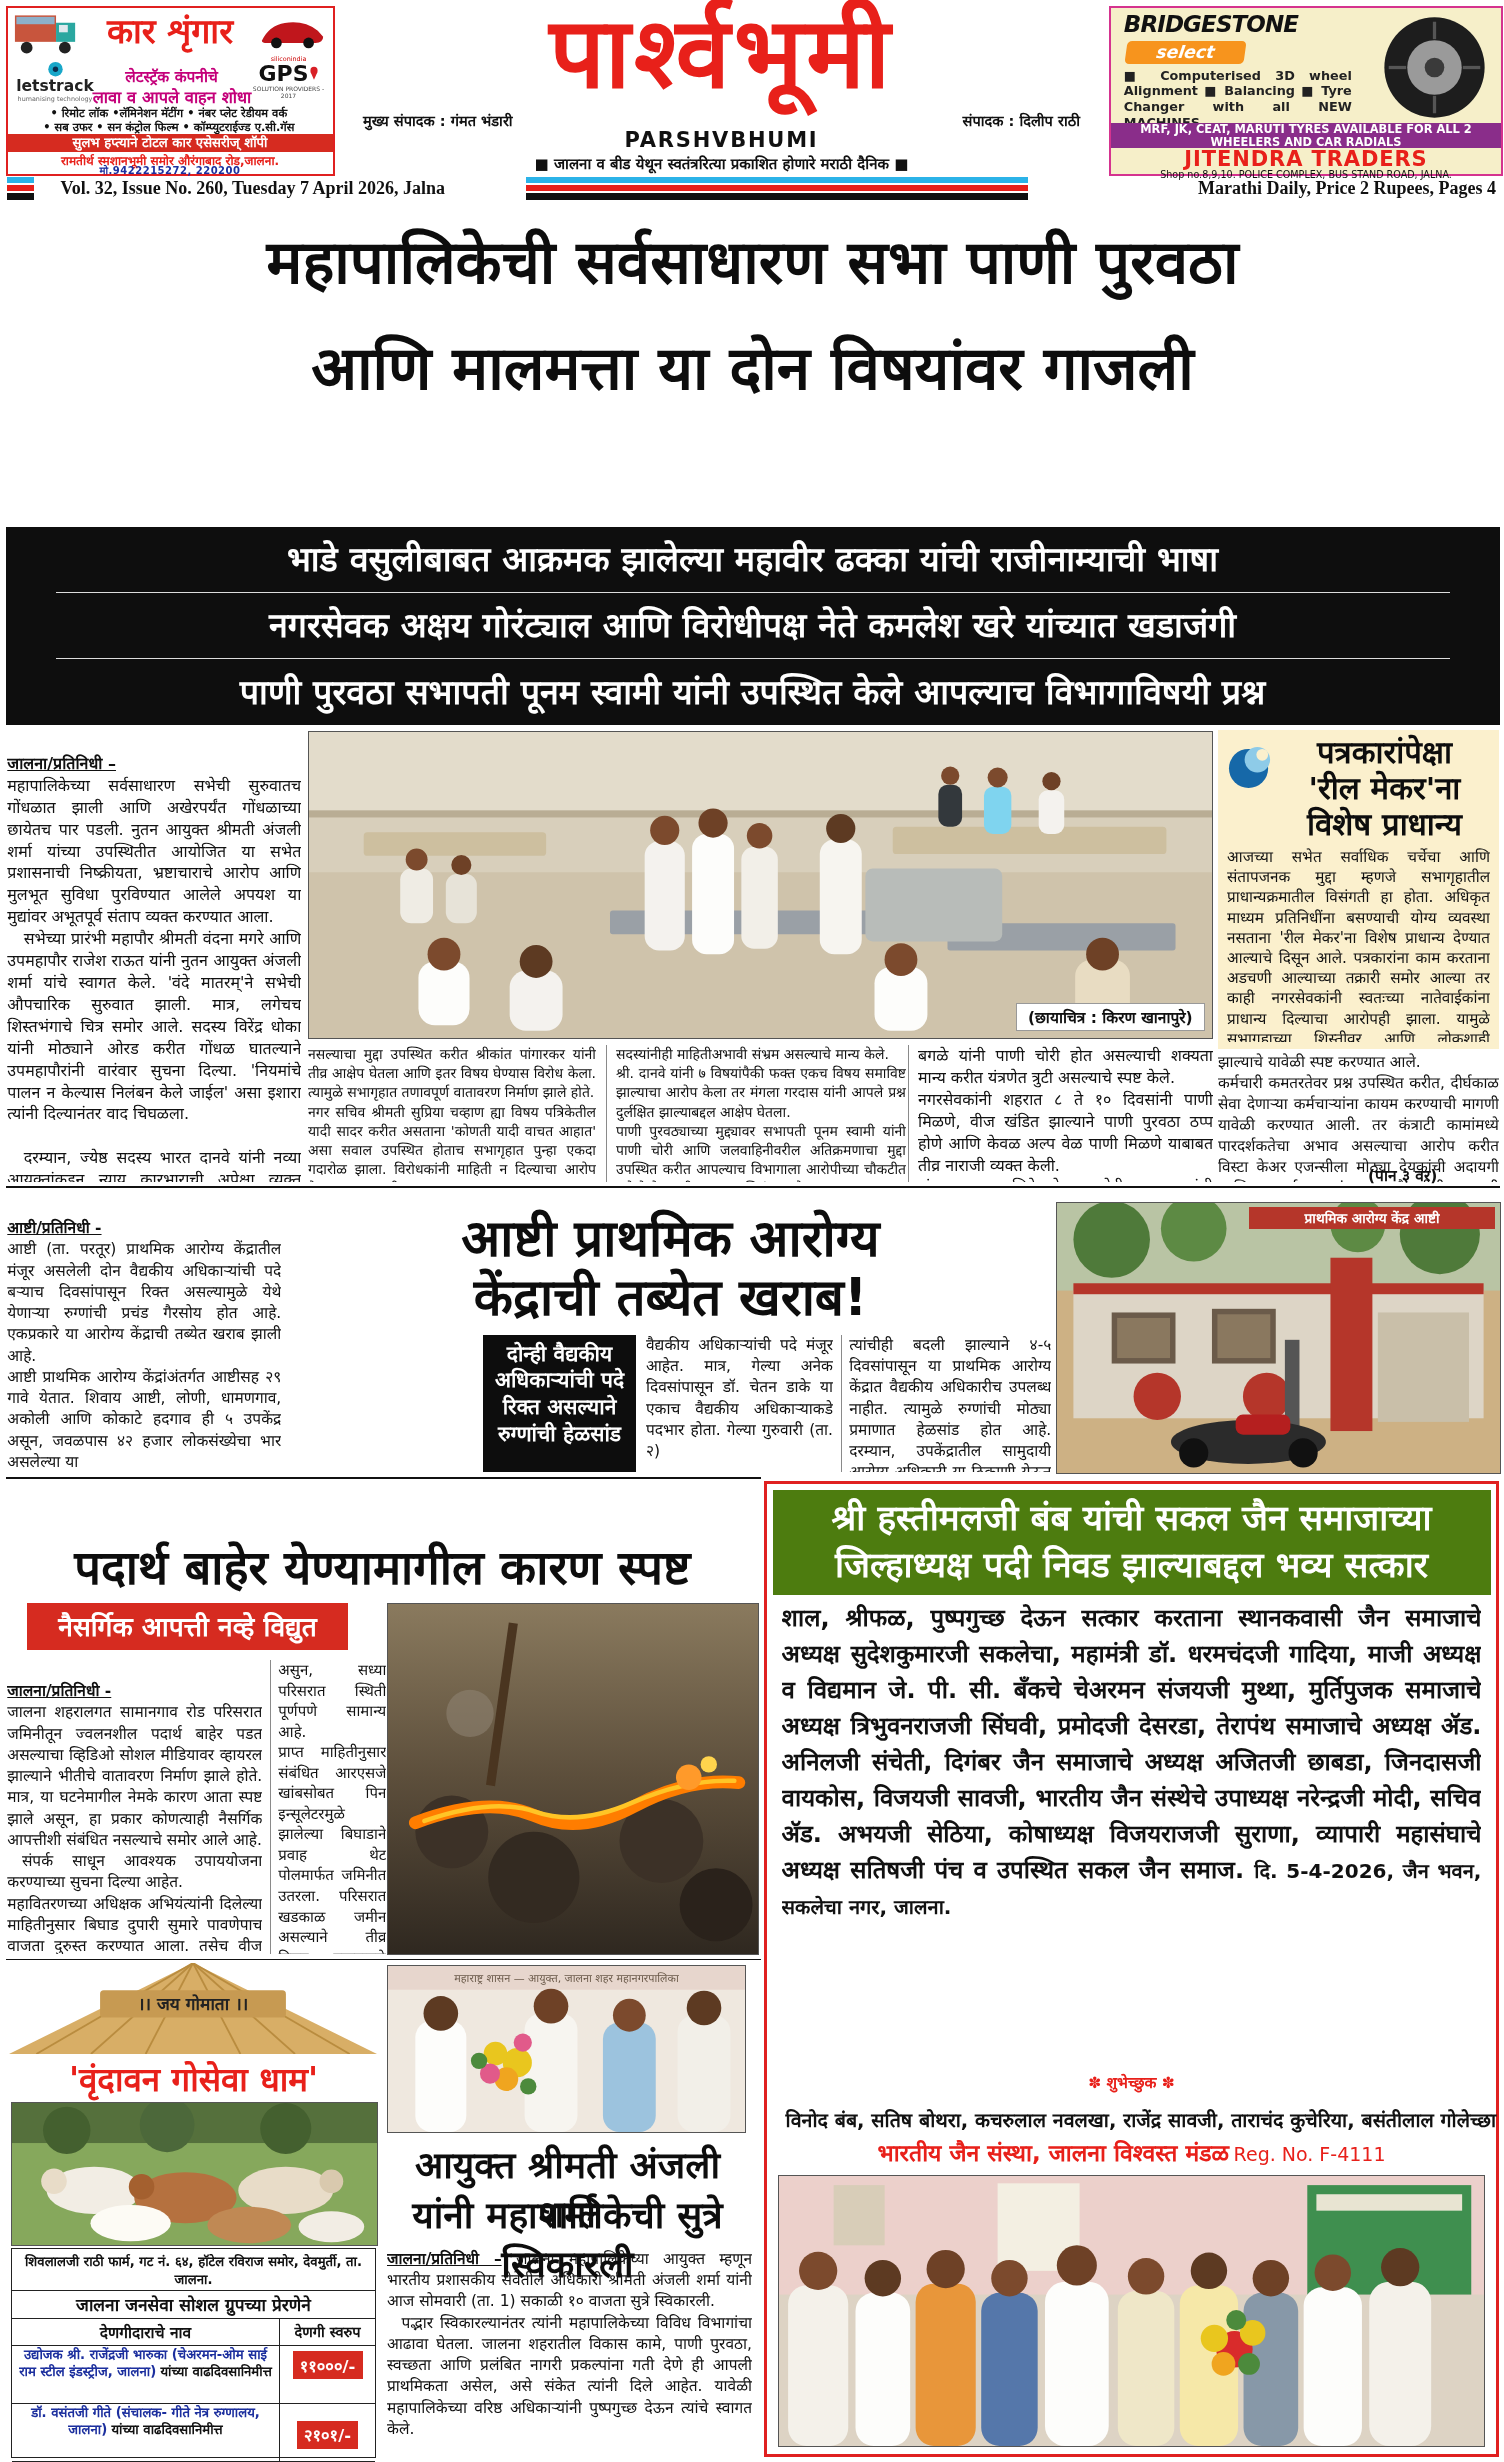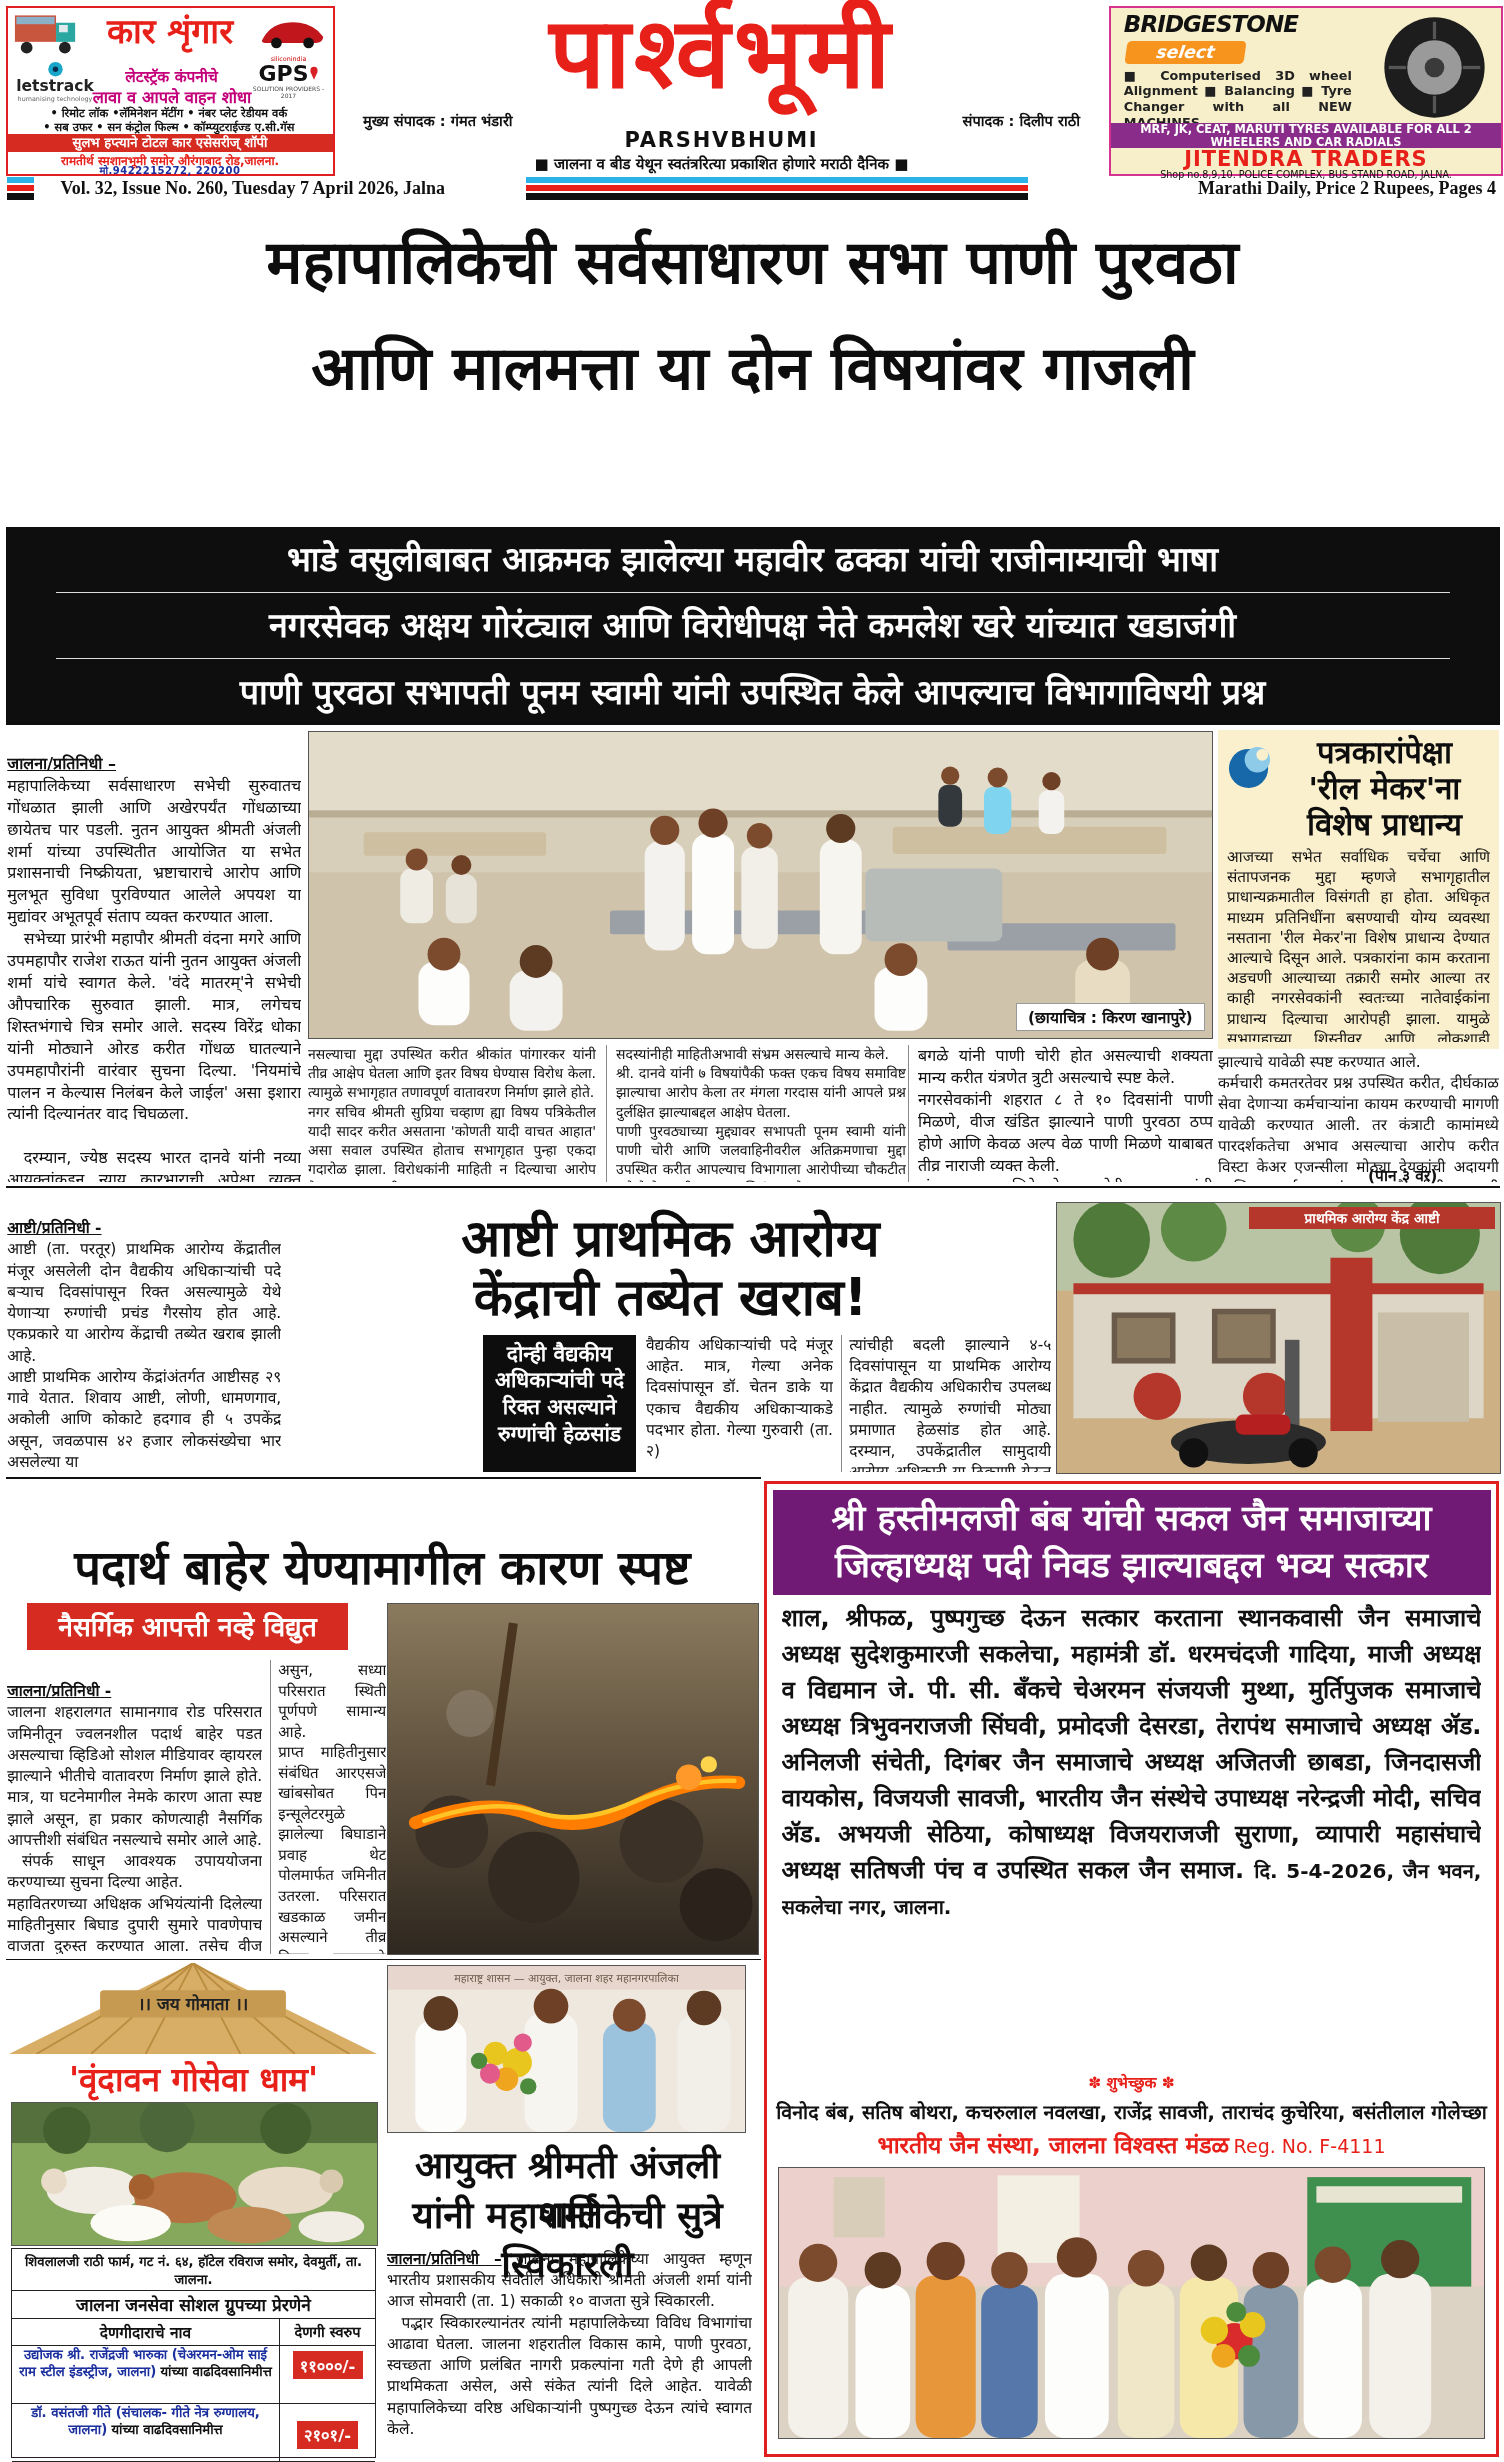--- a/index.html
+++ b/index.html
@@ -396,32 +396,32 @@
   <div class="abs hl c" style="left:387px;top:2191px;width:361px;font-size:37px;line-height:49px;">यांनी महापालिकेची सुत्रे स्विकारली</div>
   <div class="abs clip" style="left:387px;top:2249px;width:365px;height:208px;">
     <div class="body-txt" style="font-size:15.5px;">
       <span class="lead-in">जालना/प्रतिनिधी –</span>
       <span>जालना महापालिकेच्या आयुक्त म्हणून भारतीय प्रशासकीय सेवेतील अधिकारी श्रीमती अंजली शर्मा यांनी आज सोमवारी (ता. 1) सकाळी १० वाजता सुत्रे स्विकारली.</span>
       <div style="text-indent:14.6px;">पद्भार स्विकारल्यानंतर त्यांनी महापालिकेच्या विविध विभागांचा आढावा घेतला. जालना शहरातील विकास कामे, पाणी पुरवठा, स्वच्छता आणि प्रलंबित नागरी प्रकल्पांना गती देणे ही आपली प्राथमिकता असेल, असे संकेत त्यांनी दिले आहेत. यावेळी महापालिकेच्या वरिष्ठ अधिकाऱ्यांनी पुष्पगुच्छ देऊन त्यांचे स्वागत केले.</div>
     </div>
   </div>
 
   <div class="abs" style="left:764px;top:1481px;width:735px;height:976px;border:3.6px solid #e02020;background:#fff;box-sizing:border-box;">
-    <div style="margin:5.5px;background:#701a75;color:#fff;text-align:center;padding:5.5px 3.6px;">
+    <div style="margin:5.5px;background:#4d7c0f;color:#fff;text-align:center;padding:5.5px 3.6px;">
       <div class="b" style="font-size:35px;line-height:47px;">श्री हस्तीमलजी बंब यांची सकल जैन समाजाच्या</div>
       <div class="b" style="font-size:35px;line-height:47px;">जिल्हाध्यक्ष पदी निवड झाल्याबद्दल भव्य सत्कार</div>
     </div>
     <div class="clip" style="margin:5.5px 14.6px 0 14.6px;height:467px;">
       <p class="j" style="margin:0;font-size:24px;line-height:1.5;font-weight:bold;color:#111;">
         <span>शाल, श्रीफळ, पुष्पगुच्छ देऊन सत्कार करताना स्थानकवासी जैन समाजाचे अध्यक्ष सुदेशकुमारजी सकलेचा, महामंत्री डॉ. धरमचंदजी गादिया, माजी अध्यक्ष व विद्यमान जे. पी. सी. बँकचे चेअरमन संजयजी मुथ्था, मुर्तिपुजक समाजाचे अध्यक्ष त्रिभुवनराजजी सिंघवी, प्रमोदजी देसरडा, तेरापंथ समाजाचे अध्यक्ष ॲड. अनिलजी संचेती, दिगंबर जैन समाजाचे अध्यक्ष अजितजी छाबडा, जिनदासजी वायकोस, विजयजी सावजी, भारतीय जैन संस्थेचे उपाध्यक्ष नरेन्द्रजी मोदी, सचिव ॲड. अभयजी सेठिया, कोषाध्यक्ष विजयराजजी सुराणा, व्यापारी महासंघाचे अध्यक्ष सतिषजी पंच व उपस्थित सकल जैन समाज.</span>
         <span style="font-weight:bold;font-size:20px;">दि. 5-4-2026, जैन भवन, सकलेचा नगर, जालना.</span>
       </p>
     </div>
     <div class="b red c" style="font-size:15.5px;margin-top:3.6px;">✽ शुभेच्छुक ✽</div>
-    <div class="b c" style="font-size:19.6px;margin-top:5px;">विनोद बंब, सतिष बोथरा, कचरुलाल नवलखा, राजेंद्र सावजी, ताराचंद कुचेरिया, बसंतीलाल गोलेच्छा</div>
+    <div class="b c" style="font-size:19.6px;margin-top:13px;text-align:right;">विनोद बंब, सतिष बोथरा, कचरुलाल नवलखा, राजेंद्र सावजी, ताराचंद कुचेरिया, बसंतीलाल गोलेच्छा</div>
     <div class="c" style="margin-top:3.6px;">
       <span class="b red" style="font-size:23px;">भारतीय जैन संस्था, जालना विश्वस्त मंडळ</span>
       <span class="red" style="font-size:19px;">Reg. No. F-4111</span>
     </div>
     <div class="photo" style="margin:7.3px 11px;height:270px;">
       <svg viewBox="0 0 774 296" width="100%" height="270" preserveAspectRatio="none" aria-hidden="true">
         <rect width="774" height="296" fill="#ddd3c4"></rect>
         <rect width="774" height="130" fill="#ecd0cb"></rect>
         <rect x="580" y="10" width="180" height="120" fill="#3f8f4f"></rect>
         <rect x="590" y="20" width="160" height="18" fill="#e8e4d2"></rect>

